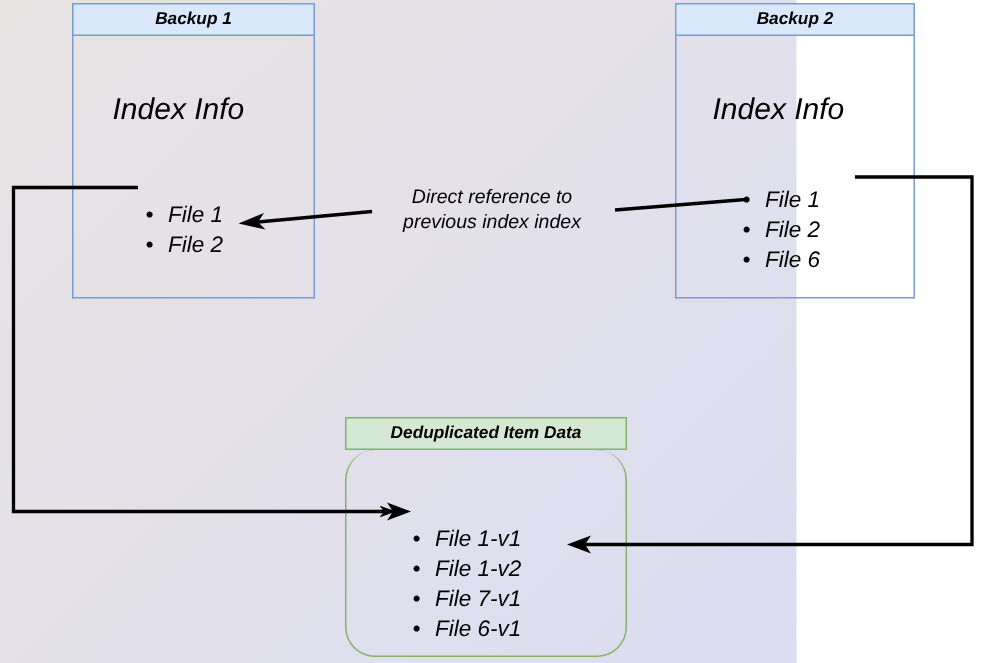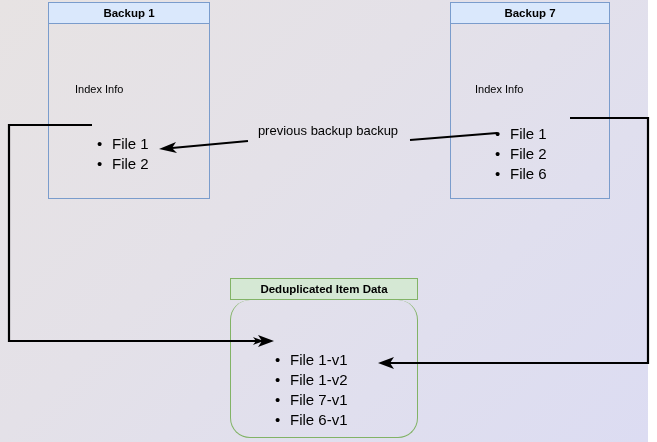--- a/index.html
+++ b/index.html
@@ -7,23 +7,24 @@
     padding: 0;
   }
   body {
     width: 657px;
     height: 442px;
     font-family: "Liberation Sans", sans-serif;
     overflow: hidden;
   }
   #canvas {
     position: relative;
-    width: 648px;
+    width: 531px;
     height: 442px;
     background: linear-gradient(135deg, #e7e3e3 0%, #e4e1e8 40%, #e0dfee 70%, #dcdcf2 100%);
+    font-style: italic;
   }
   svg.connectors {
     position: absolute;
     left: 0;
     top: 0;
     width: 657px;
     height: 442px;
     pointer-events: none;
   }
   .box {
@@ -56,24 +57,23 @@
   }
   .box.green .bx-header {
     background: #d5e8d4;
     border: 1.6px solid #82b366;
   }
   .box.green .bx-body {
     border-color: #82b366;
   }
   .index-title {
     position: absolute;
-    font-size: 11px;
+    font-size: 20px;
     color: #000;
     white-space: nowrap;
-    margin-top: 21px;
   }
   ul.file-list {
     list-style: none;
     margin: 0;
     padding: 0;
     position: absolute;
   }
   ul.file-list li {
     font-size: 15px;
     color: #000;
@@ -108,21 +108,21 @@
     <div class="bx-body" style="height:175px;">
       <div class="index-title" style="left:26px; top:38px;">Index Info</div>
       <ul class="file-list" style="left:48px; top:110px;">
         <li>File 1</li>
         <li>File 2</li>
       </ul>
     </div>
   </div>
 
   <div class="box blue" style="left:450px; top:2px; width:160px; height:197px;">
-    <div class="bx-header">Backup 7</div>
+    <div class="bx-header">Backup 2</div>
     <div class="bx-body" style="height:175px;">
       <div class="index-title" style="left:24px; top:38px;">Index Info</div>
       <ul class="file-list" style="left:44px; top:100px;">
         <li>File 1</li>
         <li>File 2</li>
         <li>File 6</li>
       </ul>
     </div>
   </div>
 
@@ -132,21 +132,22 @@
       <ul class="file-list" style="left:44px; top:50px;">
         <li>File 1-v1</li>
         <li>File 1-v2</li>
         <li>File 7-v1</li>
         <li>File 6-v1</li>
       </ul>
     </div>
   </div>
 
   <div class="center-label" style="left:248px; top:122px; width:160px;">
-    <div>previous backup backup</div>
+    <div>Direct reference to</div>
+    <div>previous index index</div>
   </div>
 
   <svg class="connectors" viewBox="0 0 657 442">
     <defs>
       <marker id="arrowL" markerWidth="12" markerHeight="9" refX="11" refY="4.5" orient="auto" markerUnits="userSpaceOnUse">
         <path d="M11,4.5 L0,0.6 L3,4.5 L0,8.4 Z" fill="#000"></path>
       </marker>
     </defs>
 
     <path d="M92,125 L9,125 L9,341 L264,341" fill="none" stroke="#000" stroke-width="2.2" marker-end="url(#arrowL)" transform=""></path>

